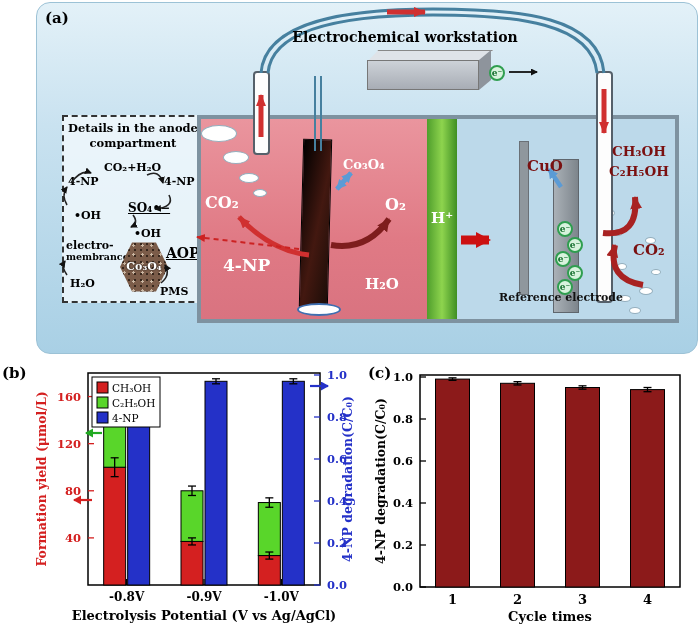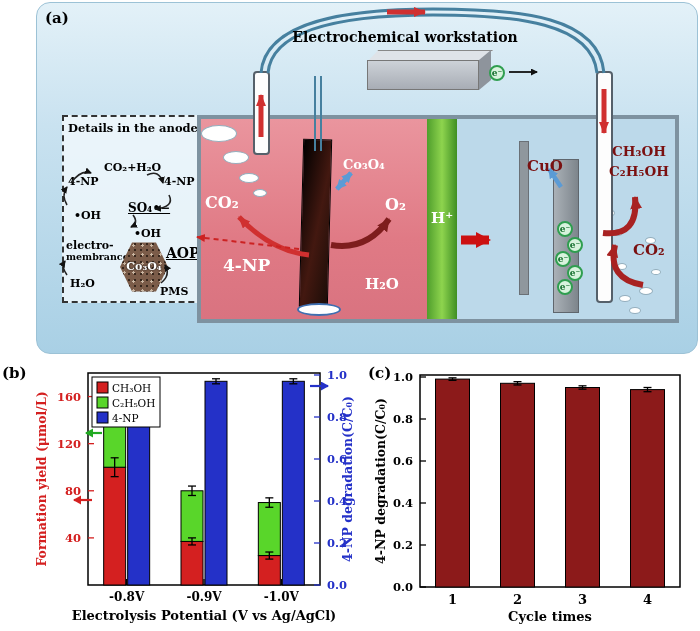--- a/index.html
+++ b/index.html
@@ -33,20 +33,21 @@
 </style>
 </head>
 <body>
 
 <div class="page">
 
   <div class="panel-a">
 
     <div class="detailbox">
       <div class="lbl ctr b" style="left:0;top:4px;width:138px;font-size:11.5px;">Details in the anode</div>
+      <div class="lbl ctr b" style="left:0;top:19px;width:138px;font-size:11.5px;">compartment</div>
       <div class="lbl b" style="left:4px;top:58px;font-size:11px;">4-NP</div>
       <div class="lbl b" style="left:40px;top:44px;font-size:11px;">CO₂+H₂O</div>
       <div class="lbl b" style="left:100px;top:58px;font-size:11px;">4-NP</div>
       <div class="lbl b" style="left:10px;top:92px;font-size:11px;">•OH</div>
       <div class="lbl b" style="left:64px;top:84px;font-size:12px;text-decoration:underline;">SO₄•−</div>
       <div class="lbl b" style="left:70px;top:110px;font-size:11px;">•OH</div>
       <div class="lbl b" style="left:2px;top:122px;font-size:11px;">electro-</div>
       <div class="lbl b" style="left:2px;top:134px;font-size:9.5px;">membrance</div>
       <div class="lbl b" style="left:102px;top:128px;font-size:14px;text-decoration:underline;">AOPs</div>
       <div class="hex"><span>Co₃O₄</span></div>
@@ -163,20 +164,21 @@
     <div class="lbl b wt" style="left:186px;top:252px;font-size:17px;">4-NP</div>
     <div class="lbl b wt" style="left:306px;top:154px;font-size:13px;">Co₃O₄</div>
     <div class="lbl b wt" style="left:348px;top:192px;font-size:16px;">O₂</div>
     <div class="lbl b wt" style="left:328px;top:272px;font-size:15px;">H₂O</div>
     <div class="lbl ctr b wt" style="left:390px;top:206px;width:30px;font-size:15px;">H⁺</div>
 
     <div class="lbl b dr" style="left:490px;top:154px;font-size:15px;">CuO</div>
     <div class="lbl ctr b dr" style="left:566px;top:140px;width:72px;font-size:13.5px;">CH₃OH</div>
     <div class="lbl ctr b dr" style="left:558px;top:160px;width:88px;font-size:13.5px;">C₂H₅OH</div>
     <div class="lbl b dr" style="left:596px;top:238px;font-size:15px;">CO₂</div>
+    <div class="lbl ctr b" style="left:444px;top:288px;width:160px;font-size:11px;color:#111;">Reference electrode</div>
   </div>
 
   <div class="lbl b" style="left:2px;top:364px;font-size:15px;">(b)</div>
   <svg id="chartB" class="abs" style="left:0;top:361px;" width="365" height="270" viewBox="0 0 365 270">
       <defs>
         <marker id="mg" markerUnits="userSpaceOnUse" markerWidth="10" markerHeight="10" refX="7" refY="4.5" orient="auto">
           <path d="M0,0 L8,4.5 L0,9 Z" fill="#22aa22"></path>
         </marker>
       </defs>
       <defs>

